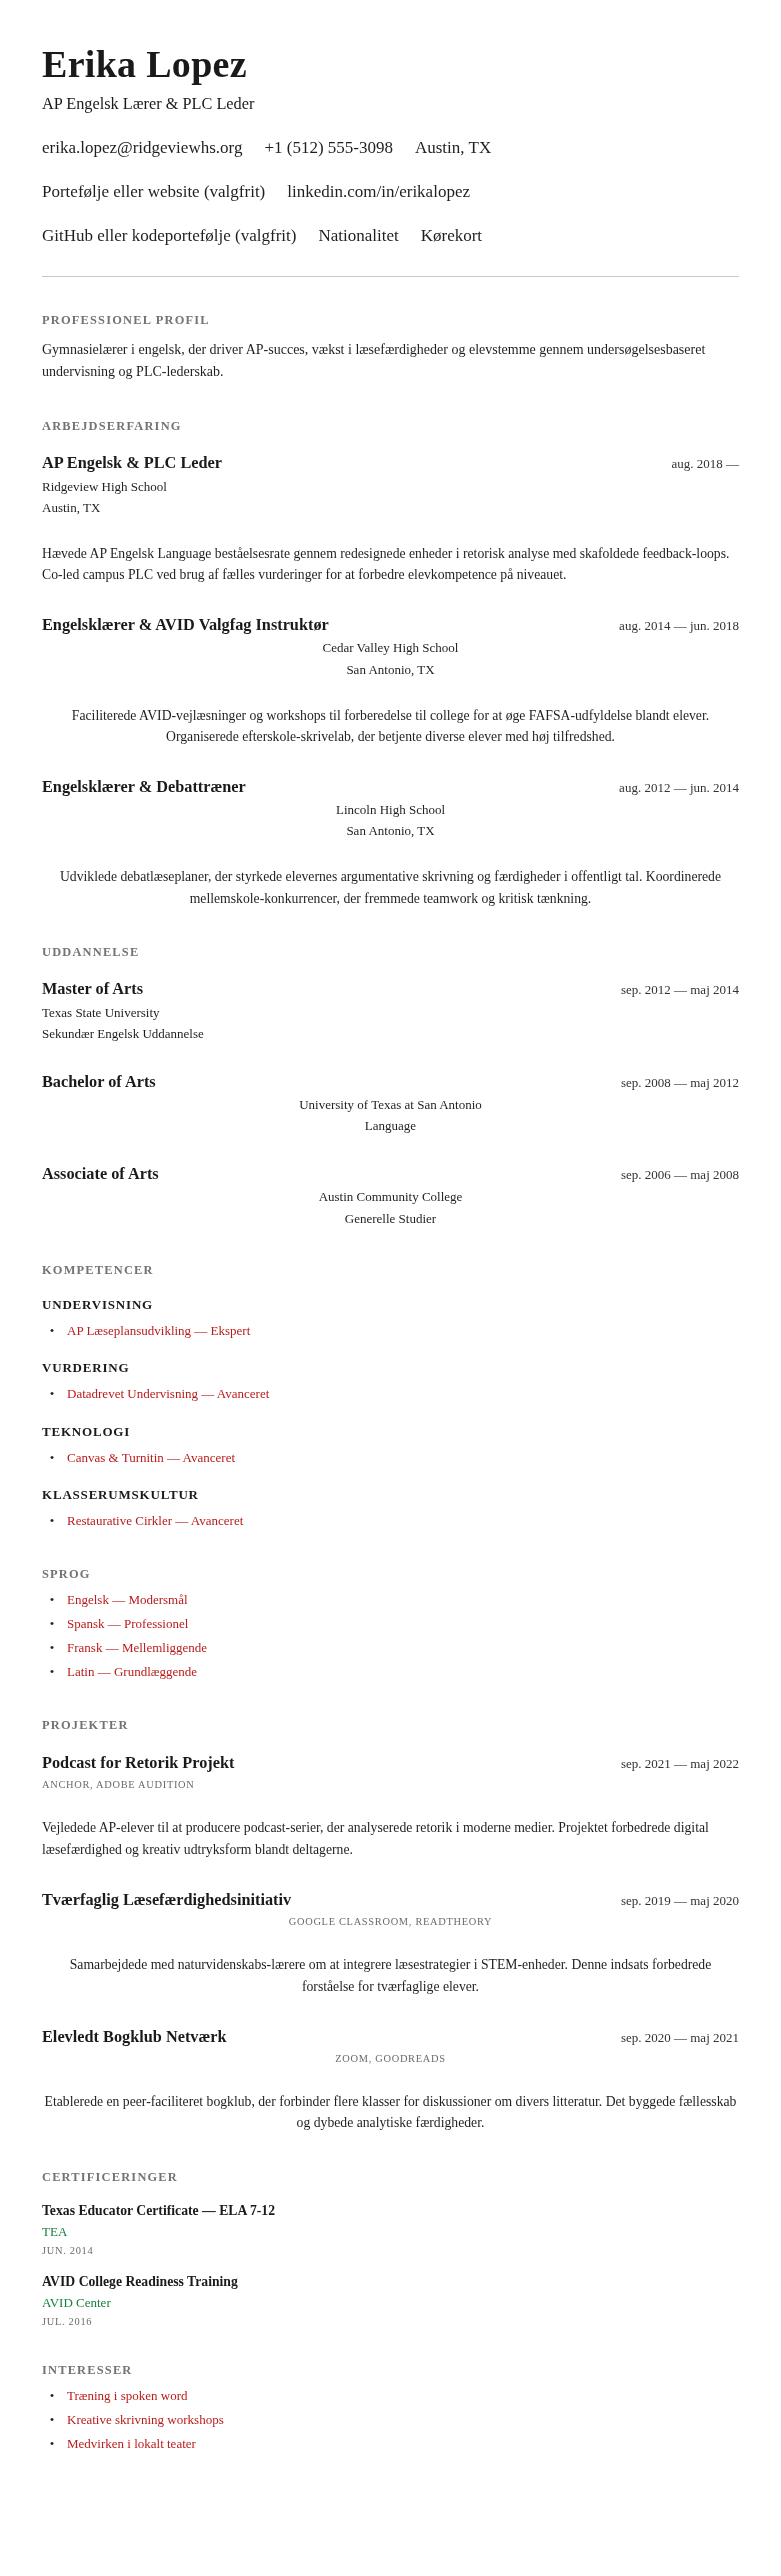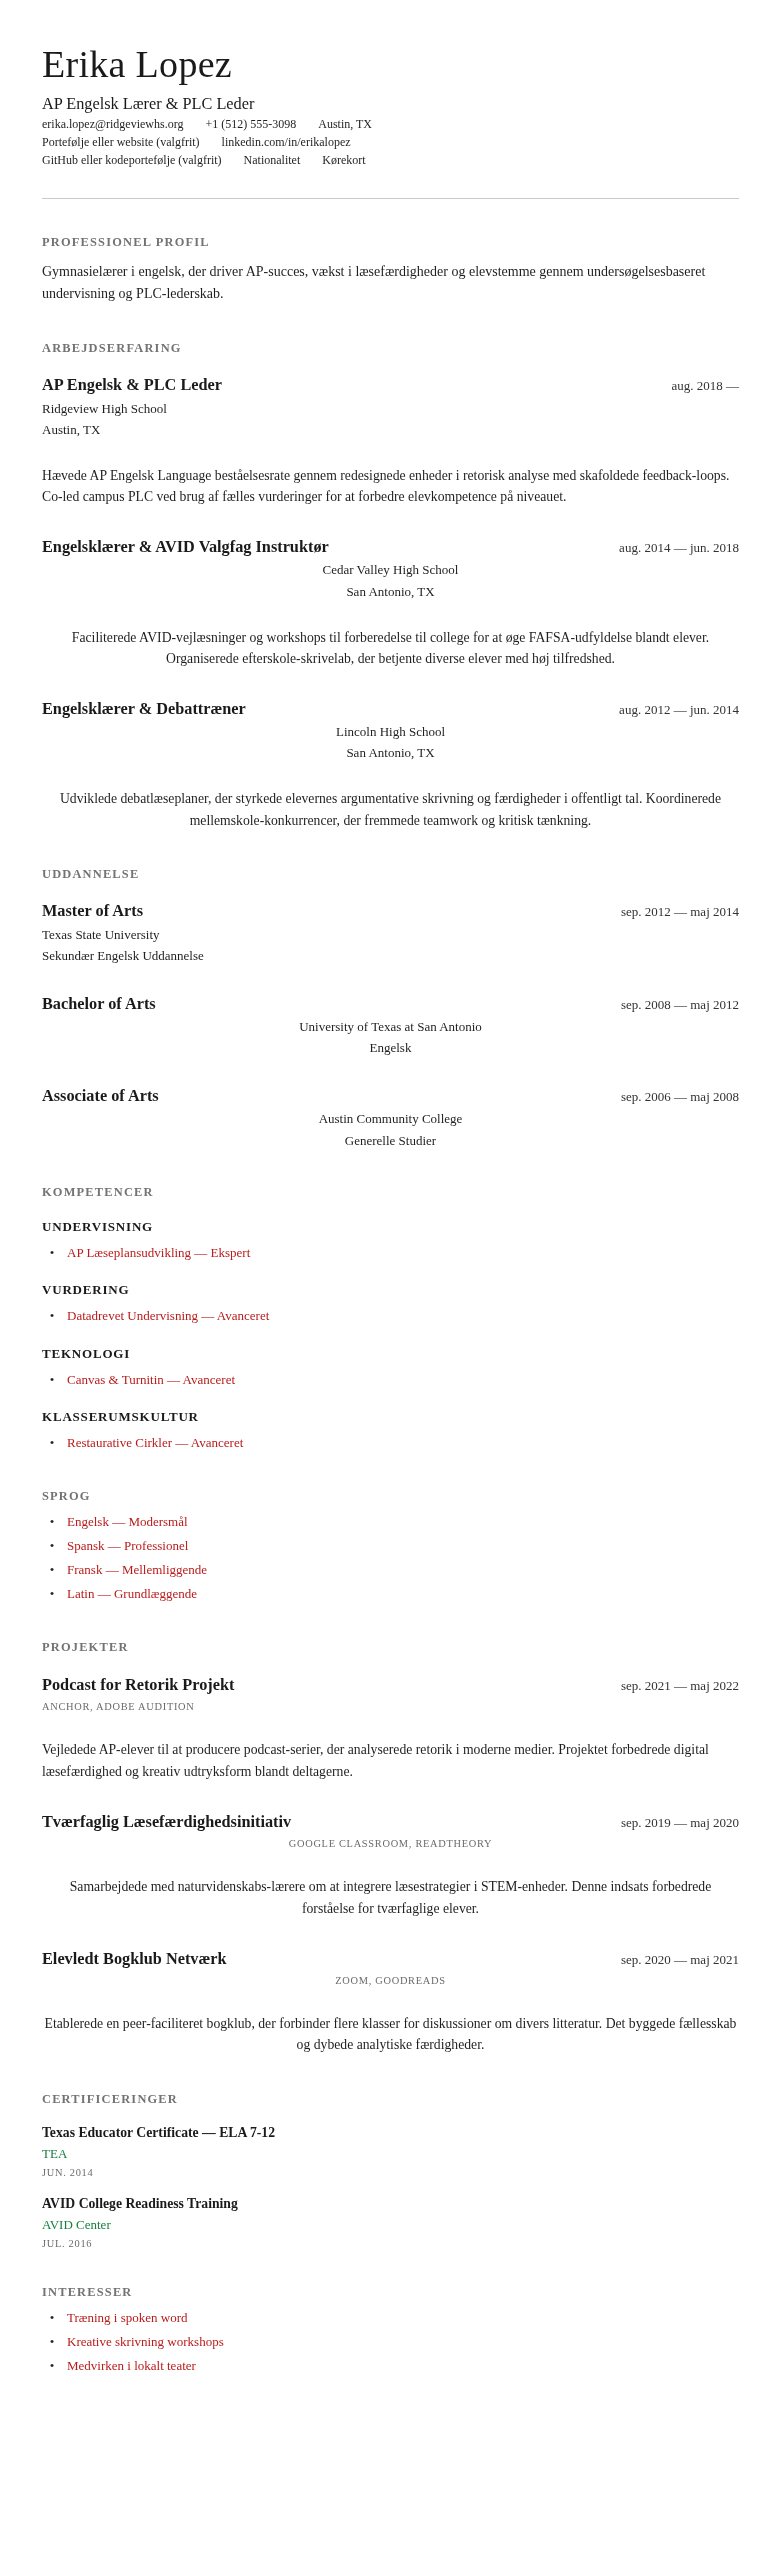--- a/index.html
+++ b/index.html
@@ -6,23 +6,23 @@
   html, body { background: #ffffff; }
   body {
     width: 781px;
     min-height: 2576px;
     font-family: "Liberation Serif", "DejaVu Serif", serif;
     color: #1a1a1a;
   }
   .page { padding: 42px 42px 52px 42px; }
 
   
-  .name { font-size: 38px; font-weight: 400; letter-spacing: 0.3px; }
+  .name { font-size: 38px; font-weight: 700; letter-spacing: 0.3px; }
   .headline { font-size: 16.3px; margin-top: 7.8px; color: #1a1a1a; }
-  .contact-row { margin-top: 3px; font-size: 12px; color: #1f1f1f; display: flex; flex-wrap: wrap; column-gap: 22px; row-gap: 5.2px; }
+  .contact-row { margin-top: 24px; font-size: 17px; color: #1f1f1f; display: flex; flex-wrap: wrap; column-gap: 22px; row-gap: 5.2px; }
   .rule { border: none; border-top: 0.7px solid #c9c9c9; margin-top: 30px; }
 
   
   .section { margin-top: 36px; }
   .section-heading {
     font-size: 12.4px; font-weight: 700; letter-spacing: 1.2px;
     color: #737373; text-transform: uppercase;
   }
   .body-text { font-size: 14px; line-height: 1.55; color: #1f1f1f; margin-top: 11.7px; }
 
@@ -133,21 +133,21 @@
       <div class="entry-sub">Texas State University</div>
       <div class="entry-sub2">Sekundær Engelsk Uddannelse</div>
     </div>
 
     <div class="entry">
       <div class="entry-head">
         <div class="entry-title">Bachelor of Arts</div>
         <div class="entry-dates">sep. 2008 — maj 2012</div>
       </div>
       <div class="entry-sub">University of Texas at San Antonio</div>
-      <div class="entry-sub2">Engelsk</div>
+      <div class="entry-sub2">Language</div>
     </div>
 
     <div class="entry">
       <div class="entry-head">
         <div class="entry-title">Associate of Arts</div>
         <div class="entry-dates">sep. 2006 — maj 2008</div>
       </div>
       <div class="entry-sub">Austin Community College</div>
       <div class="entry-sub2">Generelle Studier</div>
     </div>

